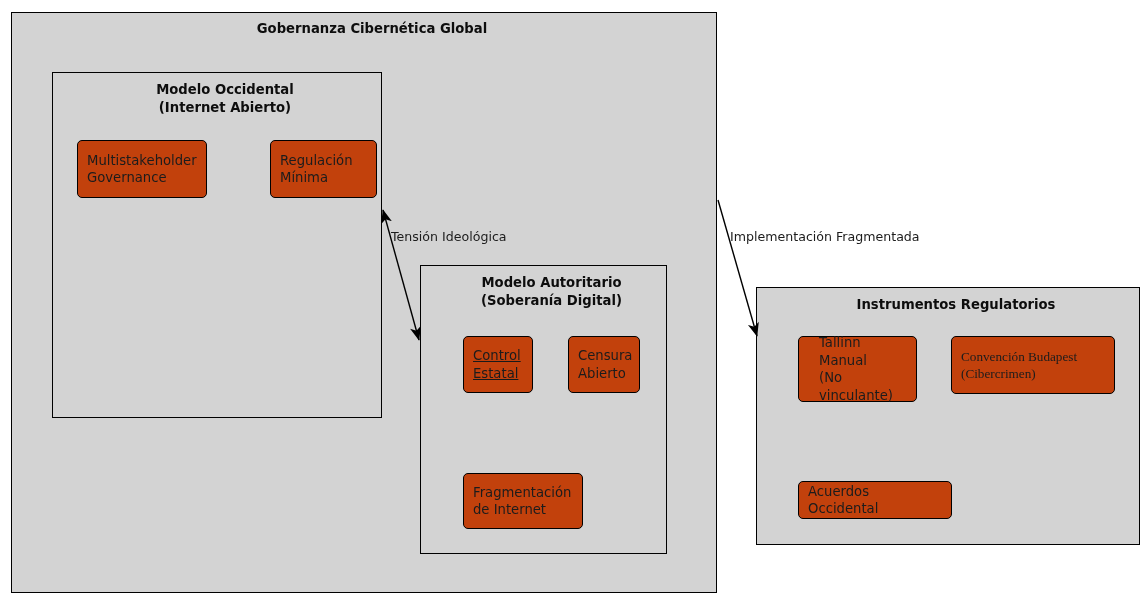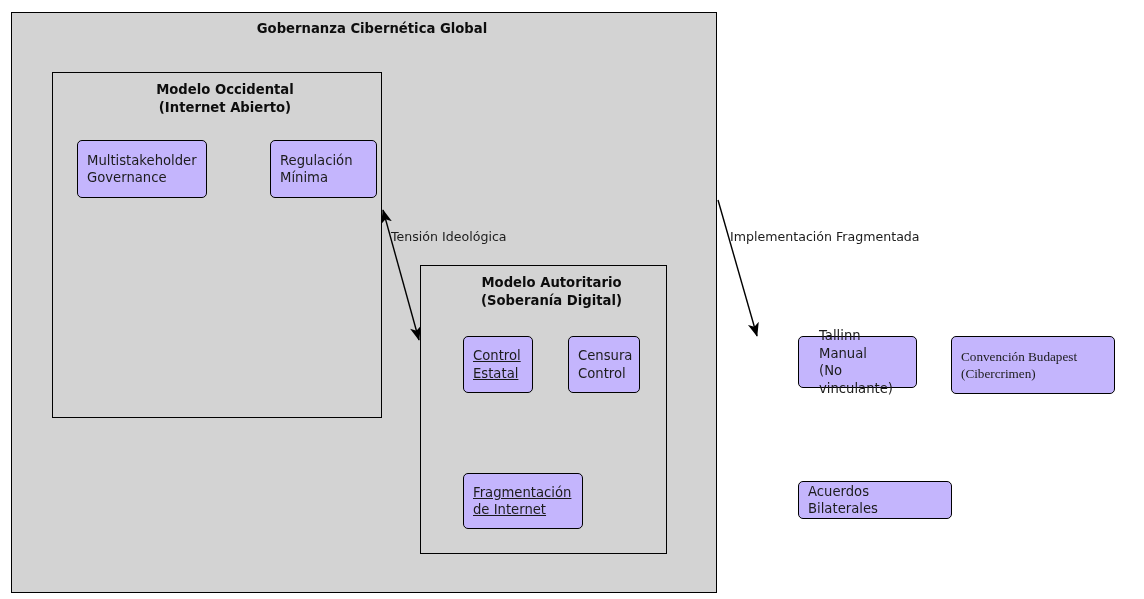--- a/index.html
+++ b/index.html
@@ -22,21 +22,21 @@
   
   .container-box {
     position: absolute;
     background: #d3d3d3;
     border: 1.6px solid #000000;
     box-sizing: border-box;
   }
   
   .leaf-box {
     position: absolute;
-    background: #c4b5fd;
+    background: #c2410c;
     border: 1.4px solid #000000;
     border-radius: 5px;
     box-sizing: border-box;
     display: flex;
     flex-direction: column;
     justify-content: center;
     padding: 0 9px;
   }
   .leaf-label {
     font-size: 13.2px;
@@ -109,41 +109,44 @@
 (Soberanía Digital)</div>
   </div>
 
   <div class="leaf-box" style="left:463px; top:336px; width:70px; height:57px;text-decoration:underline;">
     <span class="leaf-label">Control
 Estatal</span>
   </div>
 
   <div class="leaf-box" style="left:568px; top:336px; width:72px; height:57px;">
     <span class="leaf-label">Censura
-Control</span>
+Abierto</span>
   </div>
 
-  <div class="leaf-box" style="left:463px; top:473px; width:120px; height:56px;text-decoration:underline;">
+  <div class="leaf-box" style="left:463px; top:473px; width:120px; height:56px;">
     <span class="leaf-label">Fragmentación
 de Internet</span>
   </div>
 
+  <div class="container-box" style="left:756px; top:287px; width:384px; height:258px;">
+    <div class="box-title" style="top:8px;">Instrumentos Regulatorios</div>
+  </div>
 
-  <div class="leaf-box" style="left:798px; top:336px; width:119px; height:52px;padding-left:20px;">
+  <div class="leaf-box" style="left:798px; top:336px; width:119px; height:66px;padding-left:20px;">
     <span class="leaf-label">Tallinn Manual
 (No vinculante)</span>
   </div>
 
   <div class="leaf-box" style="left:951px; top:336px; width:164px; height:58px;font-family:Liberation Serif, serif;">
     <span class="leaf-label">Convención Budapest
 (Cibercrimen)</span>
   </div>
 
   <div class="leaf-box" style="left:798px; top:481px; width:154px; height:38px;">
-    <span class="leaf-label">Acuerdos Bilaterales</span>
+    <span class="leaf-label">Acuerdos Occidental</span>
   </div>
 
   <svg id="arrow-layer" viewBox="0 0 1144 599" xmlns="http://www.w3.org/2000/svg">
     <defs>
       <marker id="head-end" markerWidth="12" markerHeight="12" refX="9.4" refY="4" orient="auto" markerUnits="strokeWidth">
         <path d="M0,0 L10,4 L0,8 L2.6,4 Z" fill="#000000"></path>
       </marker>
       <marker id="head-start" markerWidth="12" markerHeight="12" refX="0.6" refY="4" orient="auto" markerUnits="strokeWidth">
         <path d="M10,0 L0,4 L10,8 L7.4,4 Z" fill="#000000"></path>
       </marker>

